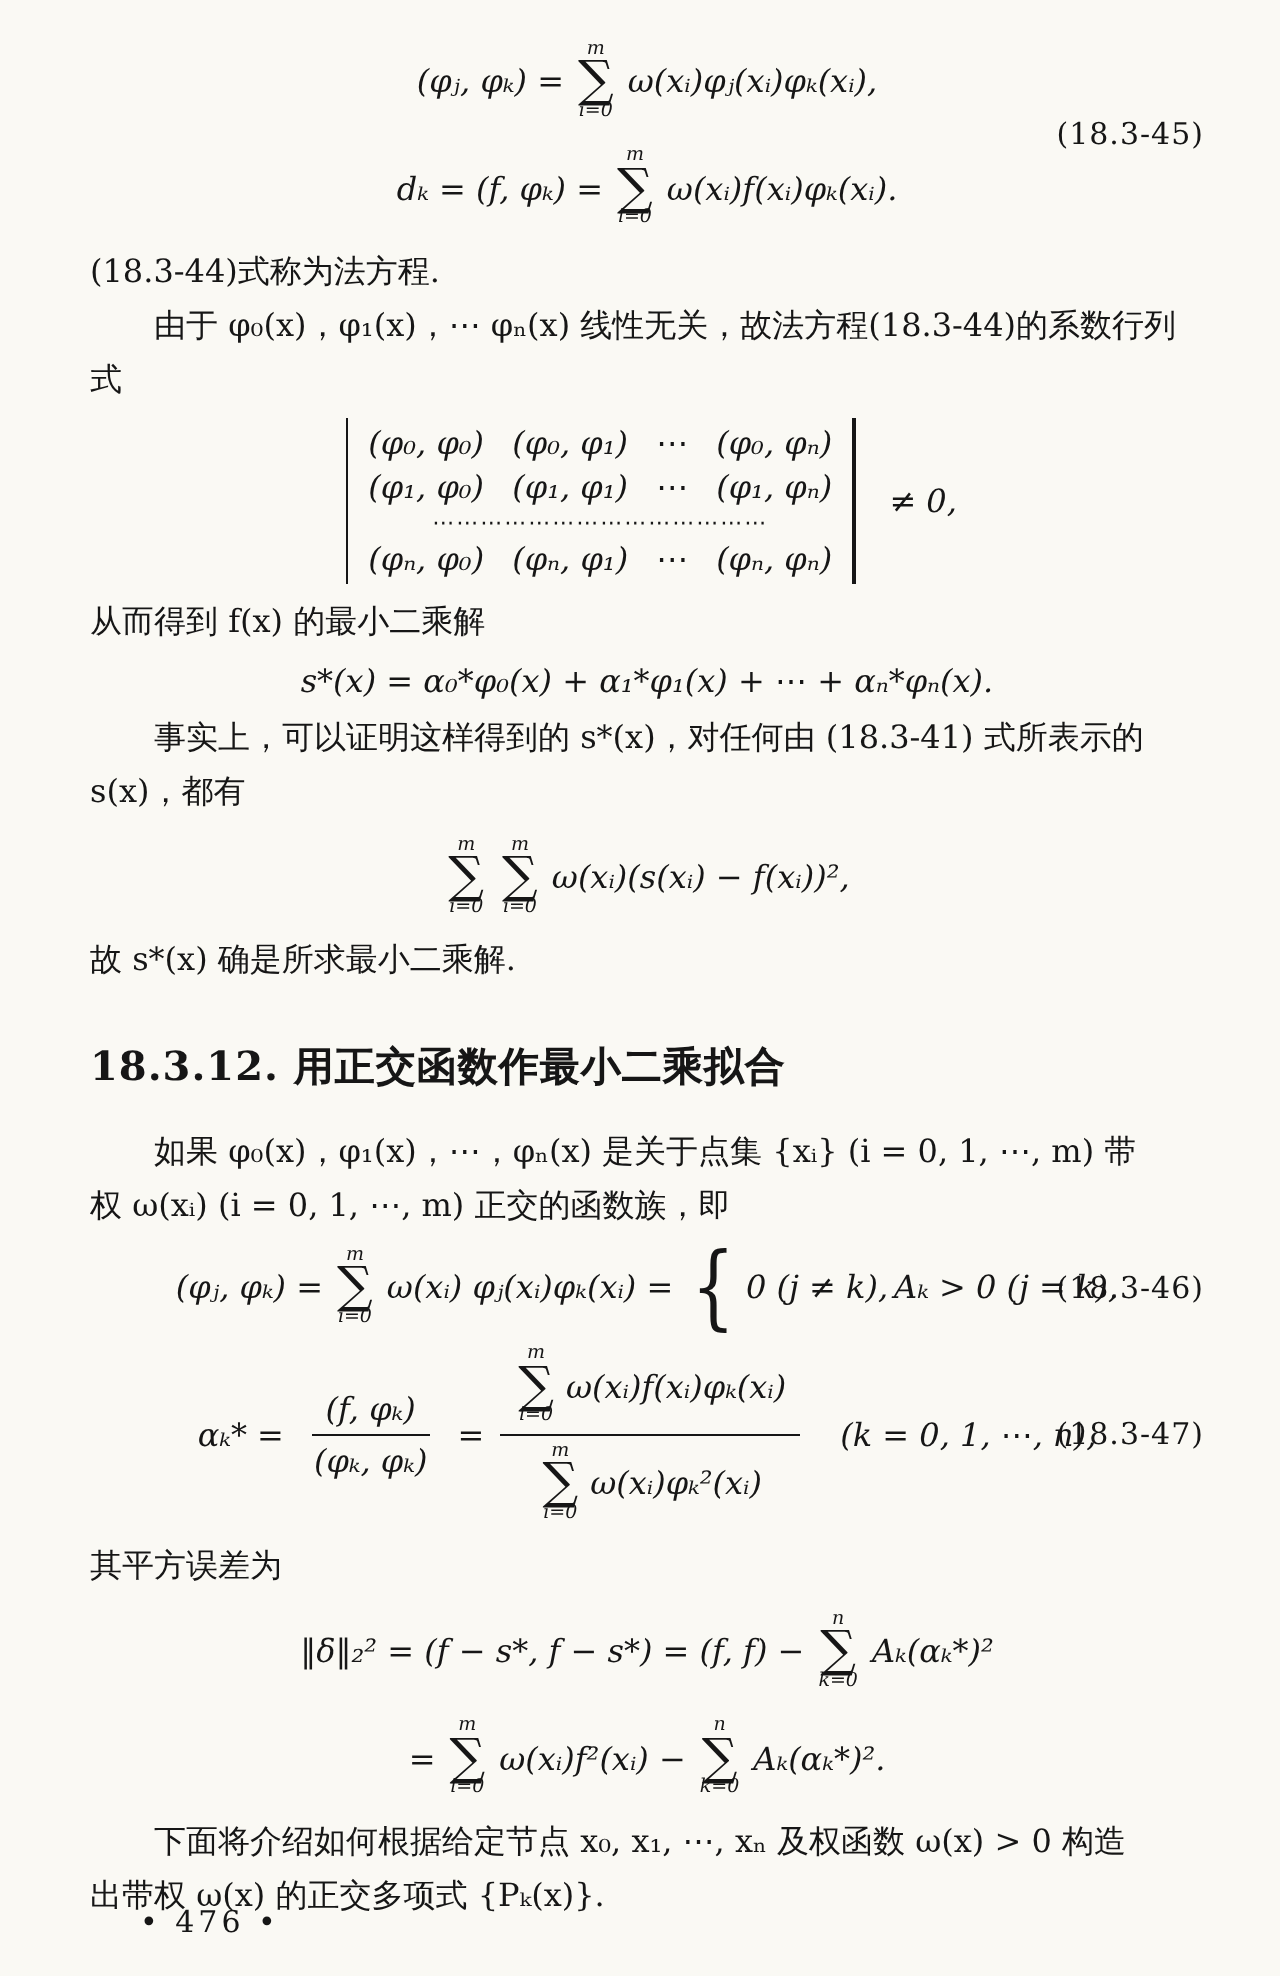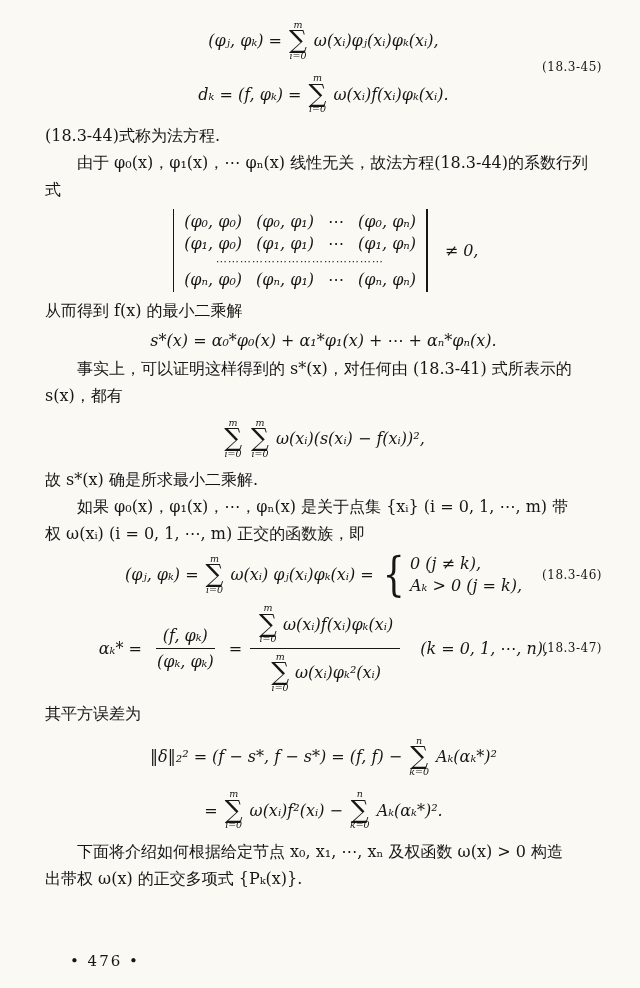--- a/index.html
+++ b/index.html
@@ -8,34 +8,34 @@
     background:#faf9f4;color:#161616;
     font-family:"DejaVu Serif","DejaVu Sans",serif;
     font-size:16px;
   }
   .sheet{padding:14px 38px 0 45px;position:relative;}
   .line{line-height:1.68;white-space:nowrap;overflow:hidden;}
   .indent{text-indent:2em;}
   .disp{display:flex;justify-content:center;align-items:center;gap:5px;
         position:relative;font-style:italic;white-space:nowrap;}
   .eqlabel{position:absolute;right:0;top:50%;transform:translateY(-50%);
-           font-style:normal;font-size:12px;letter-spacing:0.5px;}
+           font-style:normal;font-size:15px;letter-spacing:0.5px;}
   
   .sum{display:inline-flex;flex-direction:column;align-items:center;line-height:1;margin:0 2px;}
   .sum .bound{font-size:9.5px;font-style:italic;line-height:1.1;}
   .sum .sigma{font-size:25px;font-style:normal;line-height:0.82;}
   
   .frac{display:inline-flex;flex-direction:column;align-items:center;vertical-align:middle;margin:0 3px;}
   .frac .num{display:flex;align-items:center;gap:4px;border-bottom:1.3px solid #161616;padding:0 7px 3px;}
   .frac .den{display:flex;align-items:center;gap:4px;padding:3px 7px 0;}
   
   .cases{display:inline-flex;align-items:center;gap:2px;}
   .cases .brace{font-size:46px;font-weight:300;line-height:0.8;font-style:normal;
                 transform:scaleX(0.75);}
-  .cases .crows{display:flex;flex-direction:column;gap:3px;text-align:left;}
+  .cases .crows{display:flex;flex-direction:row;gap:3px;text-align:left;}
   
   .det{display:inline-flex;align-items:stretch;}
   .det .bar{width:1.6px;background:#161616;margin:0 4px;}
   .drows{display:grid;grid-template-columns:repeat(4,auto);column-gap:14px;row-gap:3px;
          padding:3px 6px;text-align:center;align-items:center;}
   .dotsrow{grid-column:1/-1;font-size:11px;line-height:1;letter-spacing:1px;overflow:hidden;}
   .dtail{margin-left:8px;}
   
   .sec-header{font-weight:bold;font-size:20px;margin:26px 0 16px;letter-spacing:0.5px;}
   .mt6{margin-top:6px;} .mt8{margin-top:8px;}
@@ -116,20 +116,21 @@
     <span class="sum">
       <span class="bound">m</span>
       <span class="sigma">∑</span>
       <span class="bound">i=0</span>
     </span>
     <span>ω(xᵢ)(s(xᵢ) − f(xᵢ))²,</span>
   </div>
 
   <div class="line">故 s*(x) 确是所求最小二乘解.</div>
 
+  <div class="sec-header">18.3.12. 用正交函数作最小二乘拟合</div>
 
   <div class="line indent">如果 φ₀(x)，φ₁(x)，⋯，φₙ(x) 是关于点集 {xᵢ} (i = 0, 1, ⋯, m) 带</div>
   <div class="line">权 ω(xᵢ) (i = 0, 1, ⋯, m) 正交的函数族，即</div>
 
   <div class="disp mt6 mb6">
     <span>(φⱼ, φₖ) =</span>
     <span class="sum">
       <span class="bound">m</span>
       <span class="sigma">∑</span>
       <span class="bound">i=0</span>

